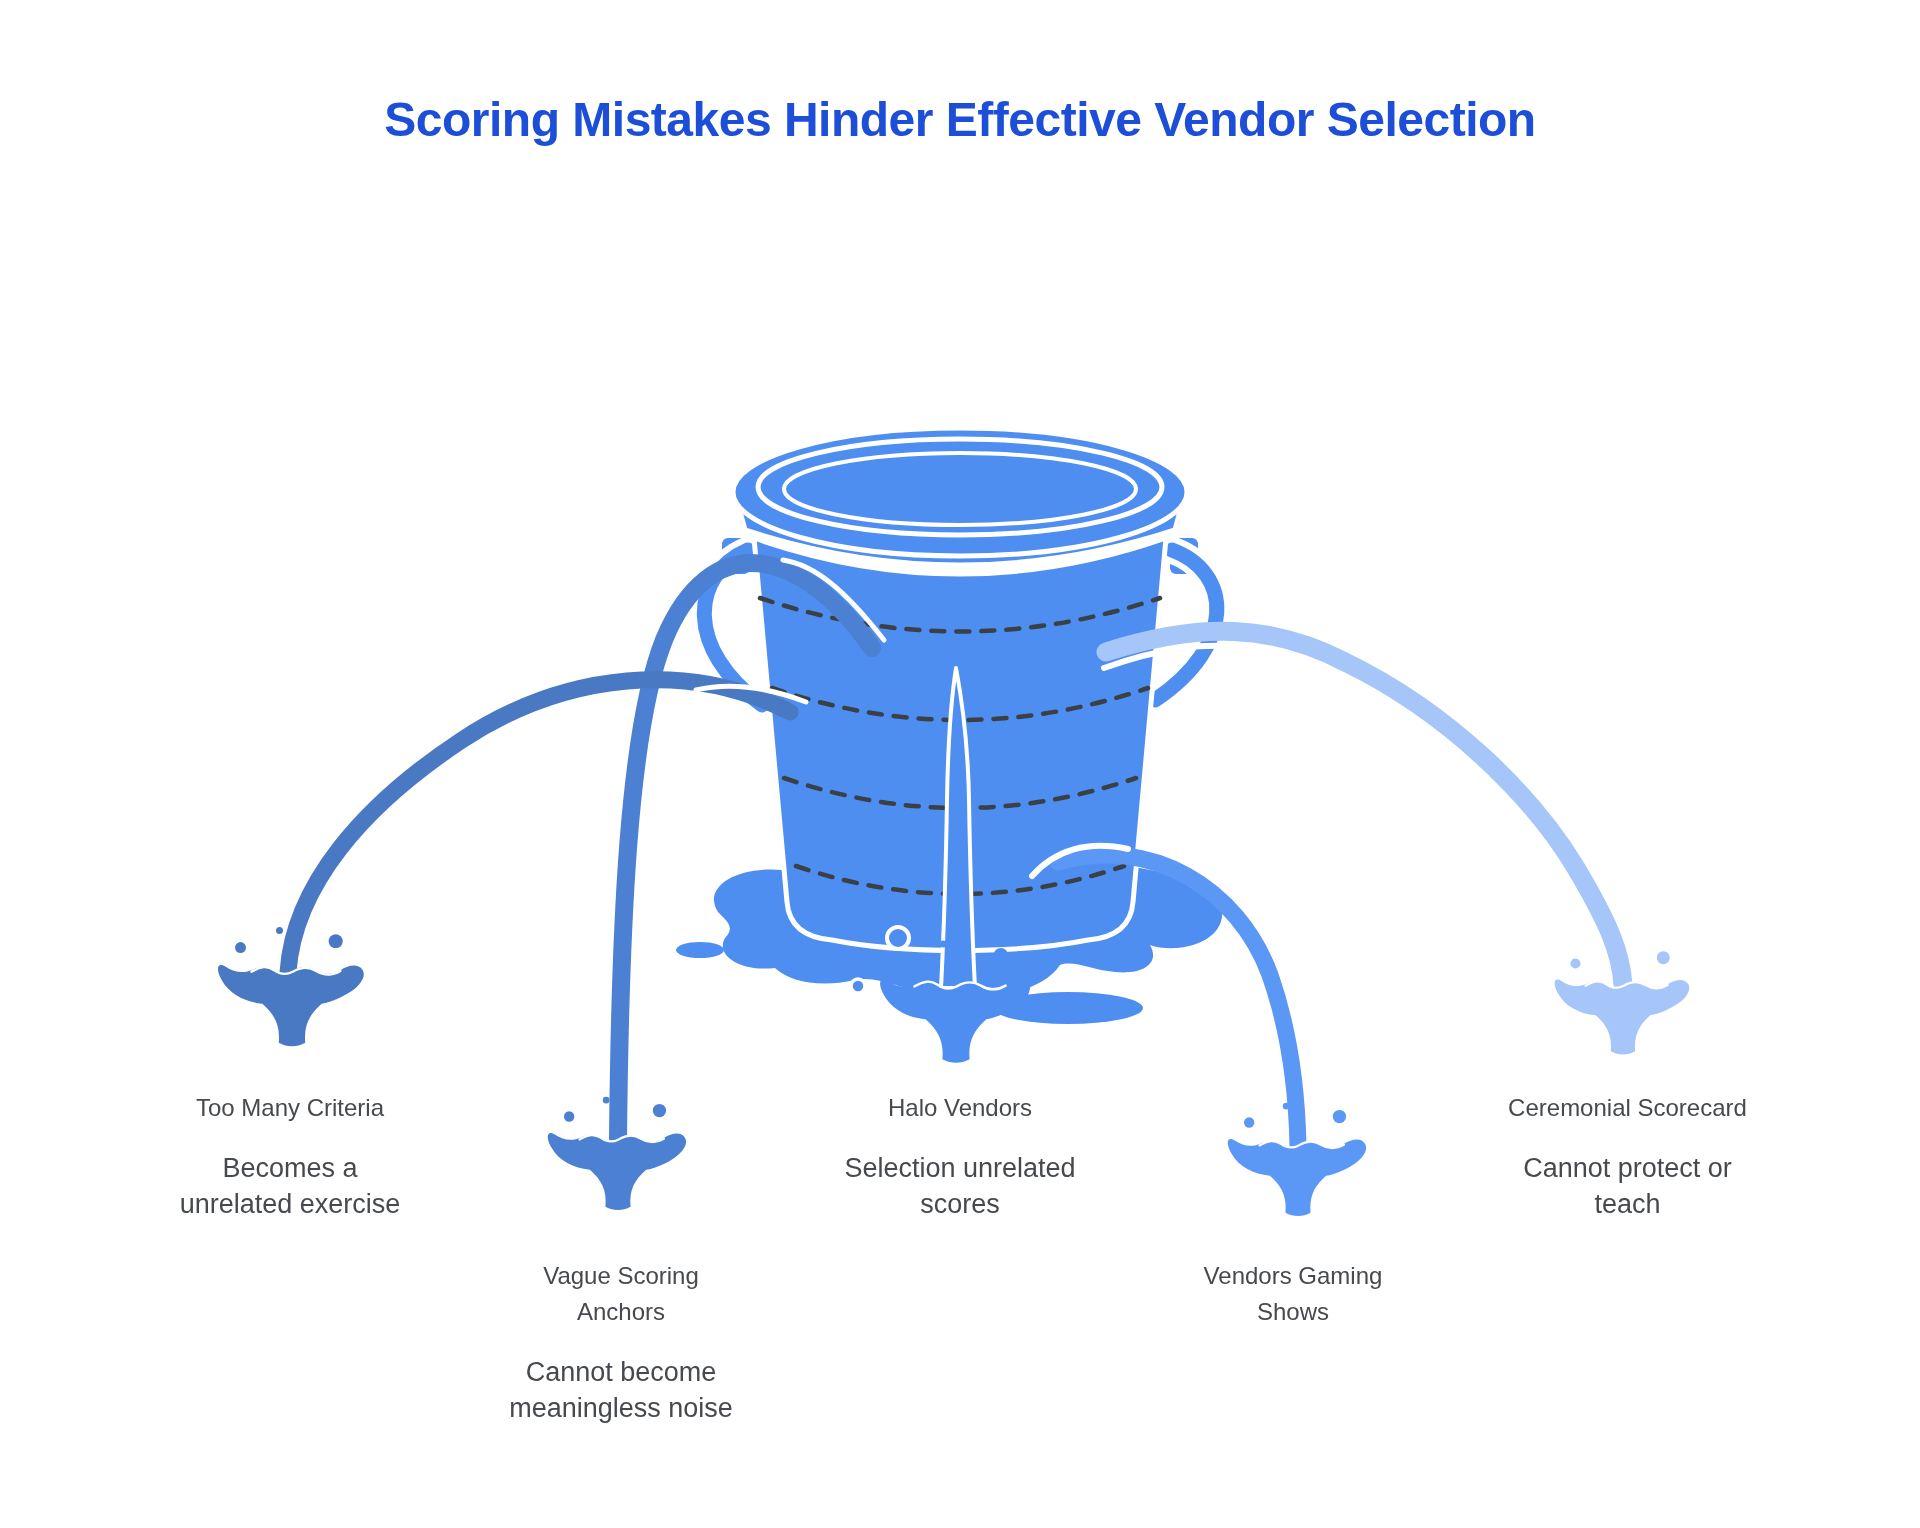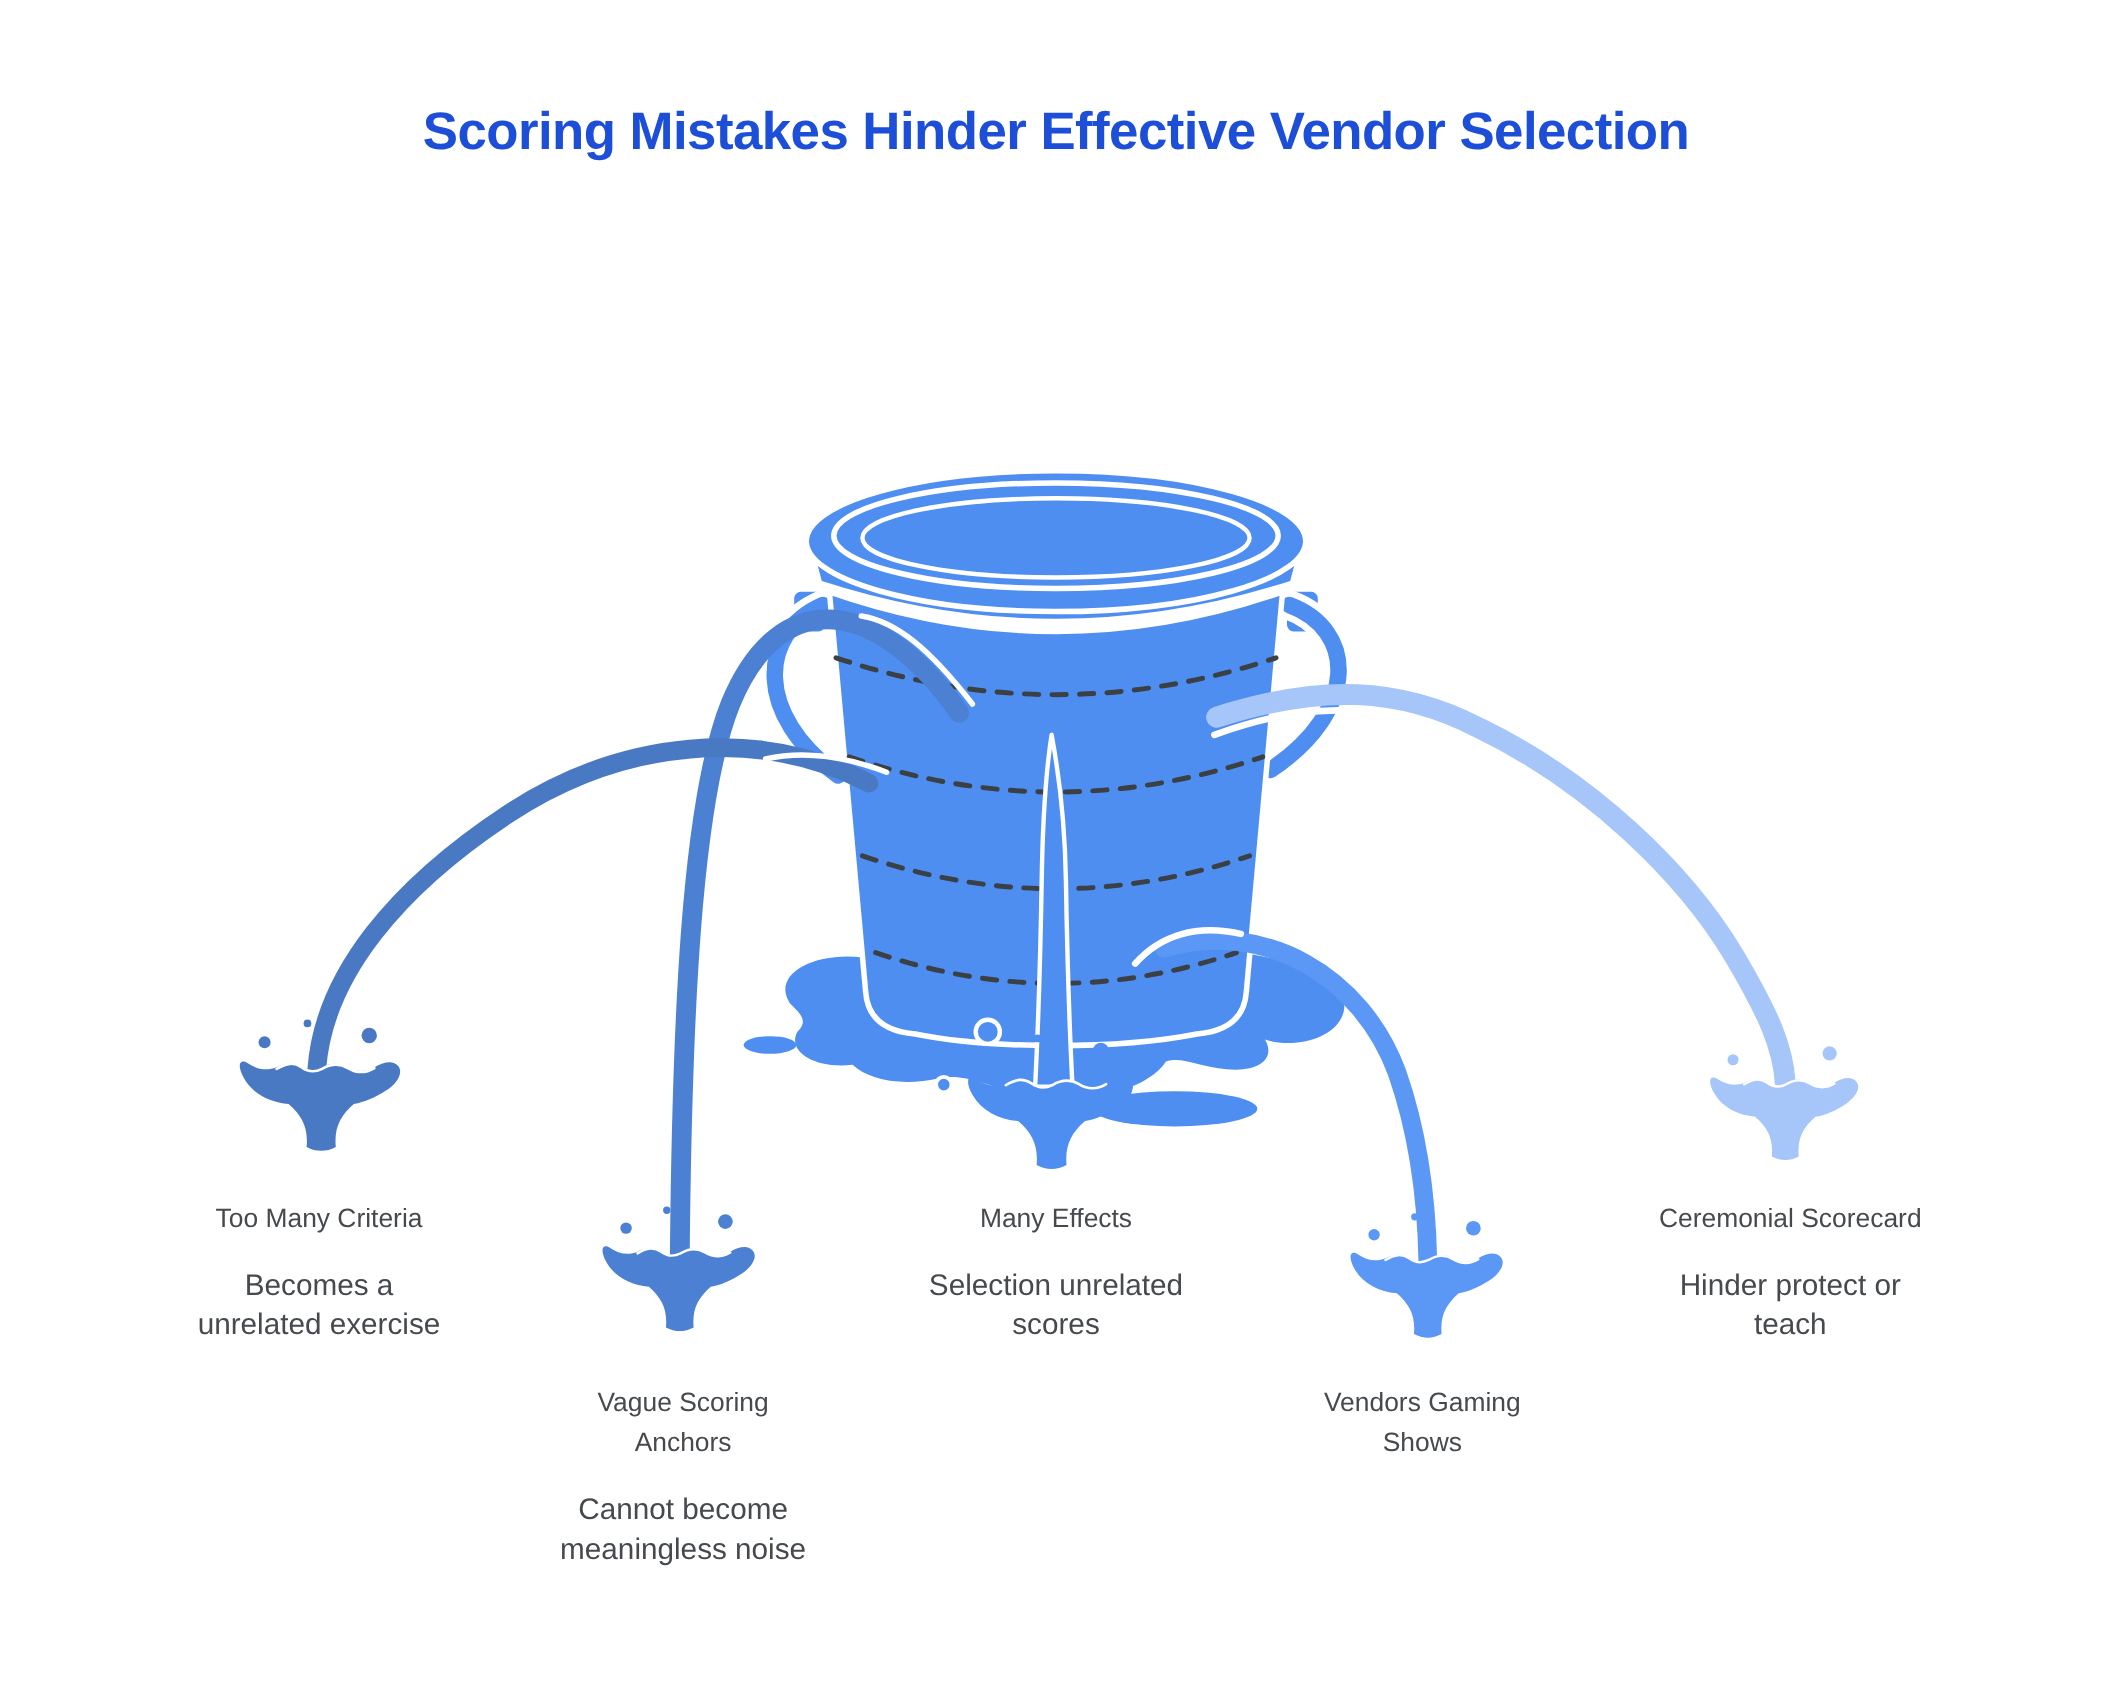--- a/index.html
+++ b/index.html
@@ -168,26 +168,26 @@
     <h3>Too Many Criteria</h3>
     <p>Becomes a unrelated exercise</p>
   </div>
 
   <div class="leak-label col2">
     <h3>Vague Scoring Anchors</h3>
     <p>Cannot become meaningless noise</p>
   </div>
 
   <div class="leak-label col3">
-    <h3>Many Effects</h3>
+    <h3>Halo Vendors</h3>
     <p>Selection unrelated scores</p>
   </div>
 
   <div class="leak-label col4">
     <h3>Vendors Gaming Shows</h3>
   </div>
 
   <div class="leak-label col5">
     <h3>Ceremonial Scorecard</h3>
-    <p>Hinder protect or teach</p>
+    <p>Cannot protect or teach</p>
   </div>
 
 </div>
 
 </body></html>

